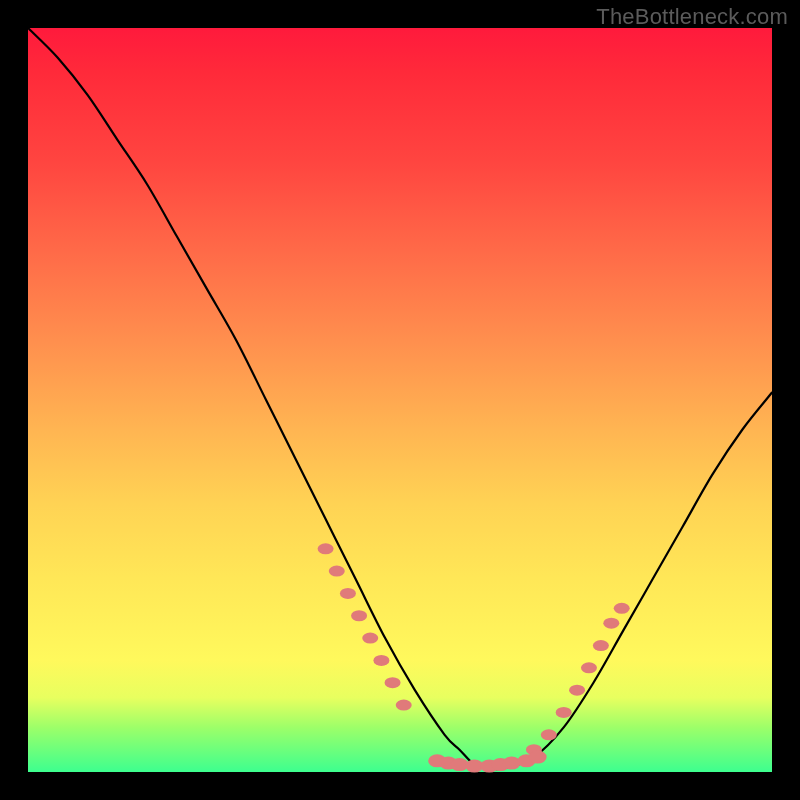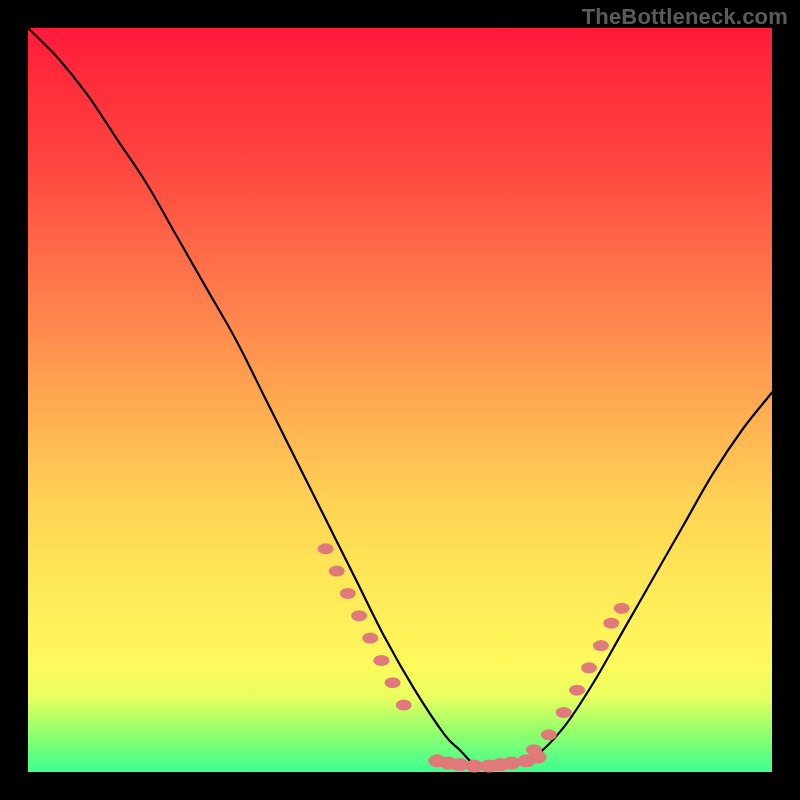--- a/index.html
+++ b/index.html
@@ -16,21 +16,21 @@
     width: 800px;
     height: 800px;
     background: #000;
   }
   .watermark {
     position: absolute;
     top: 4px;
     right: 12px;
     color: #5b5b5b;
     font-size: 22px;
-    font-weight: 700;
+    font-weight: 400;
     letter-spacing: 0.2px;
     z-index: 20;
   }
   .plot-box {
     position: absolute;
     left: 28px;
     top: 28px;
     width: 744px;   
     height: 744px;
     background: linear-gradient(

